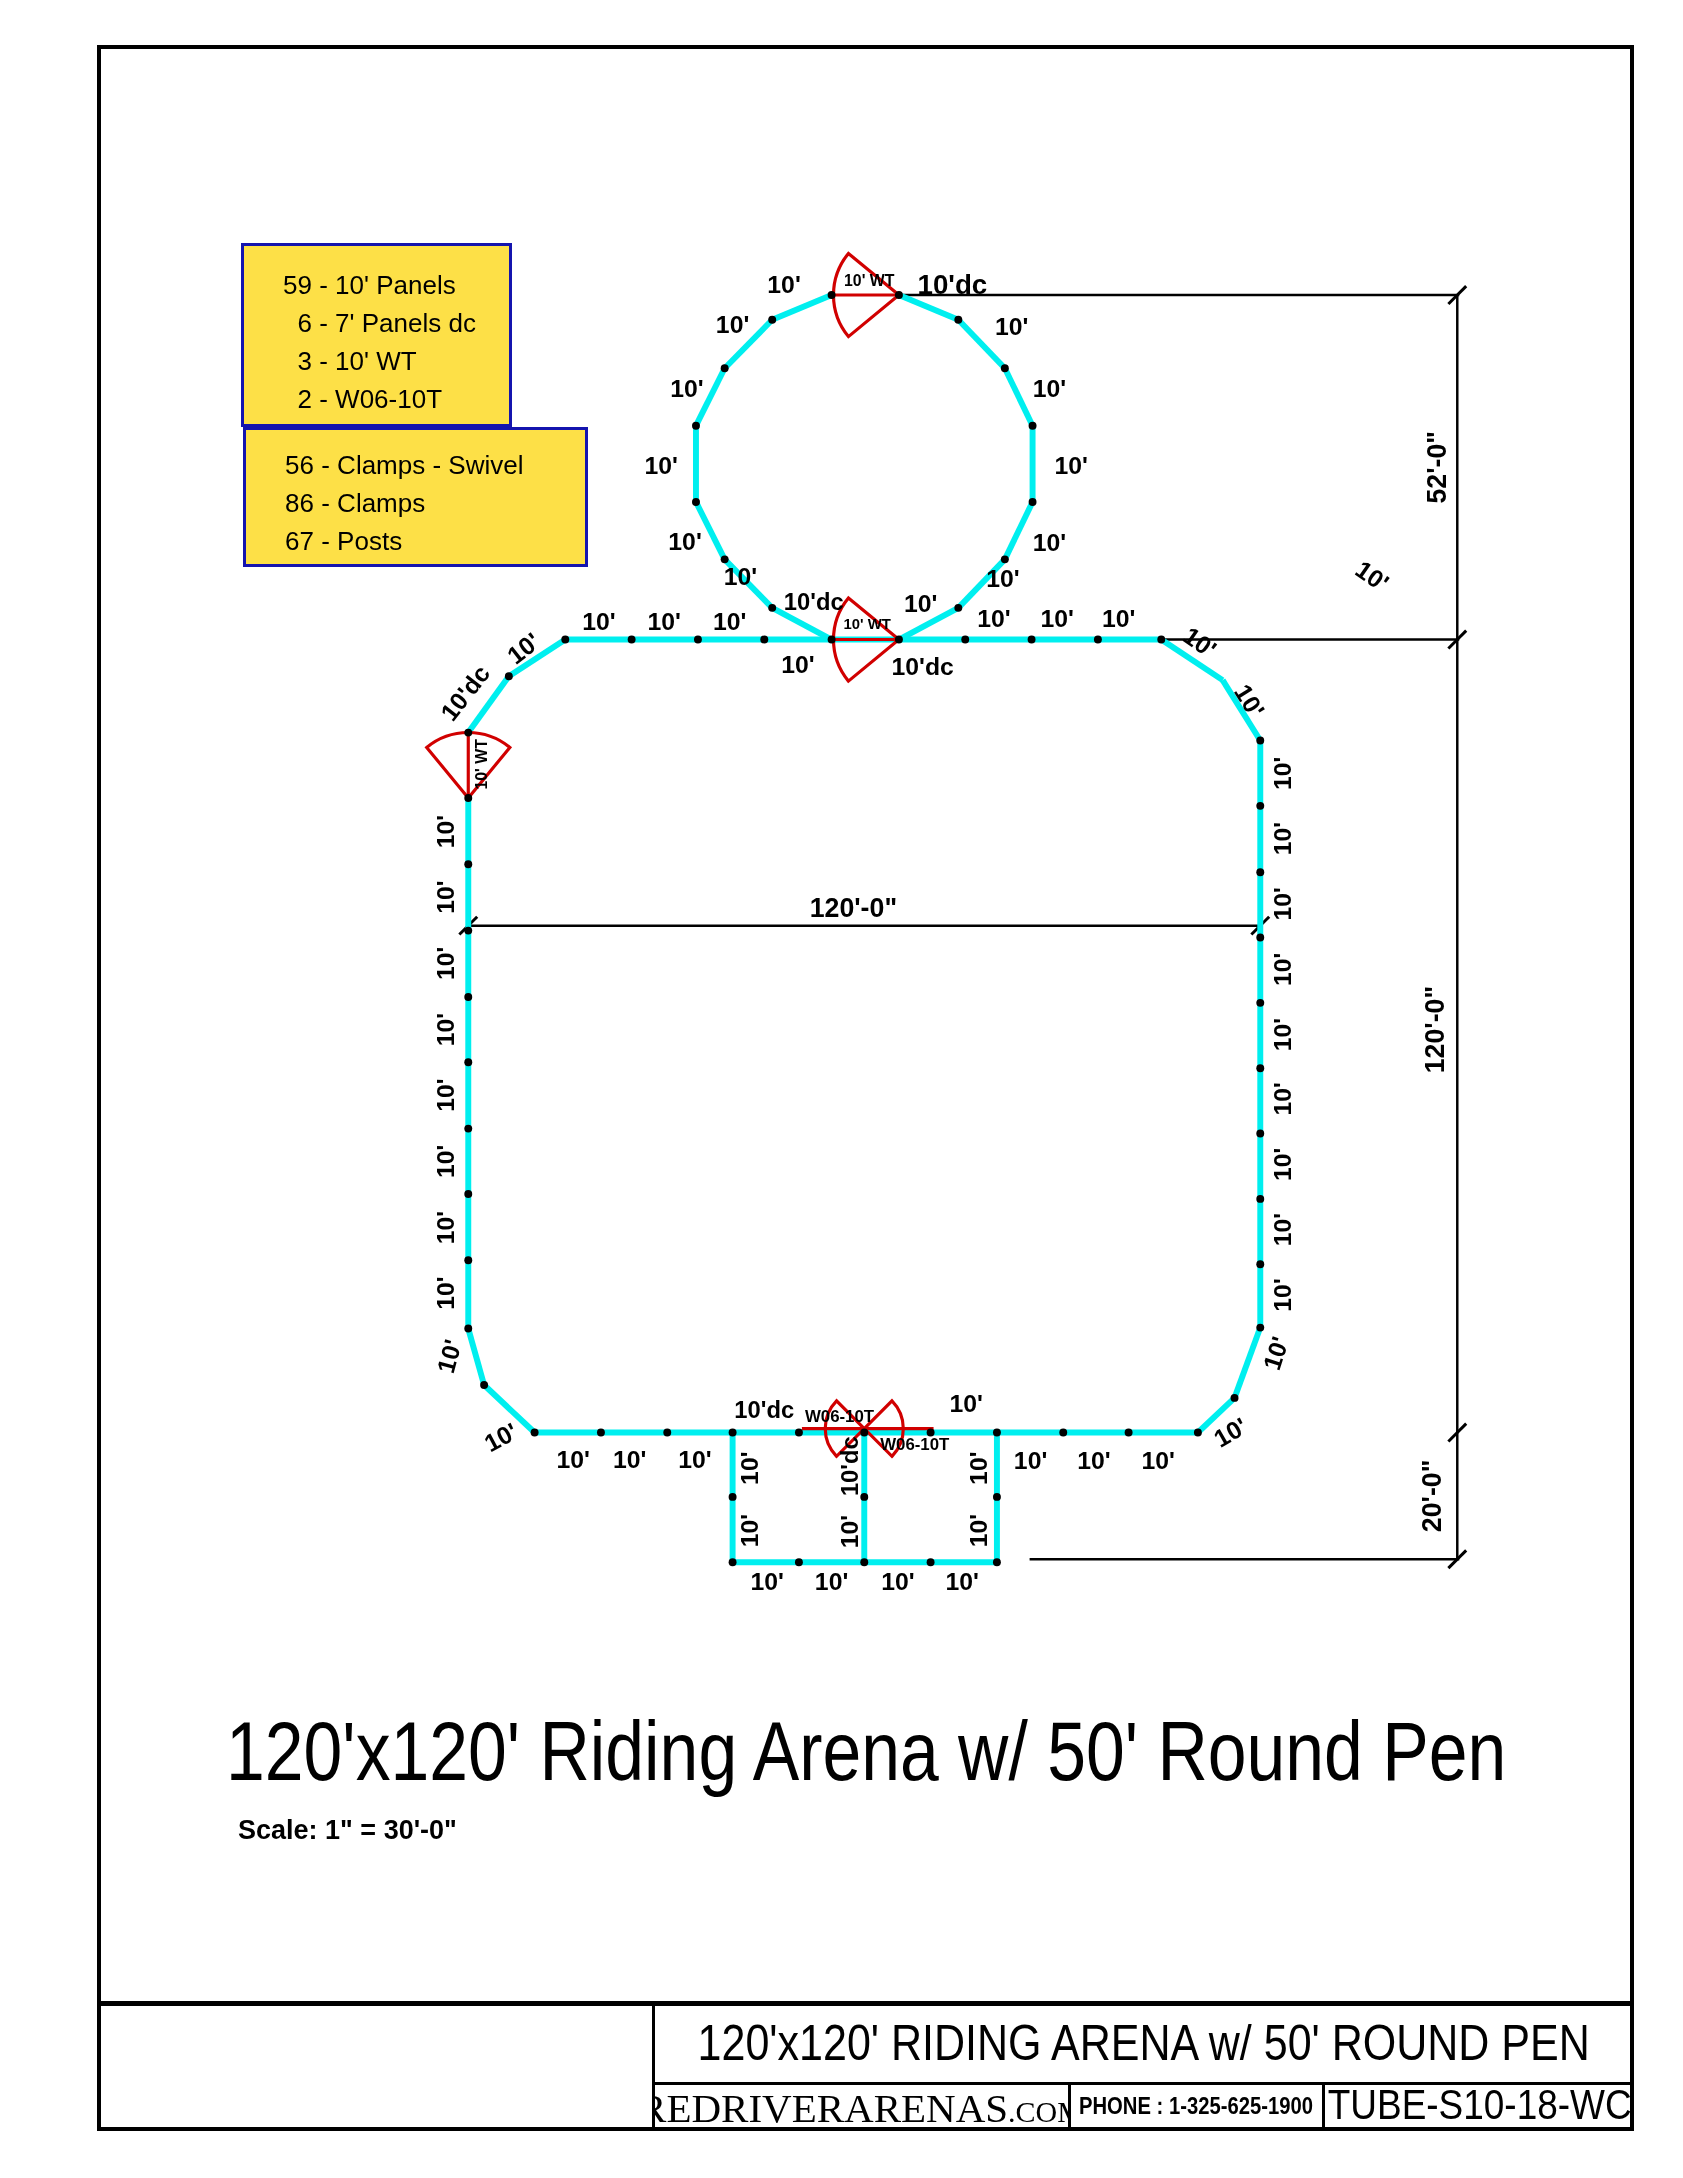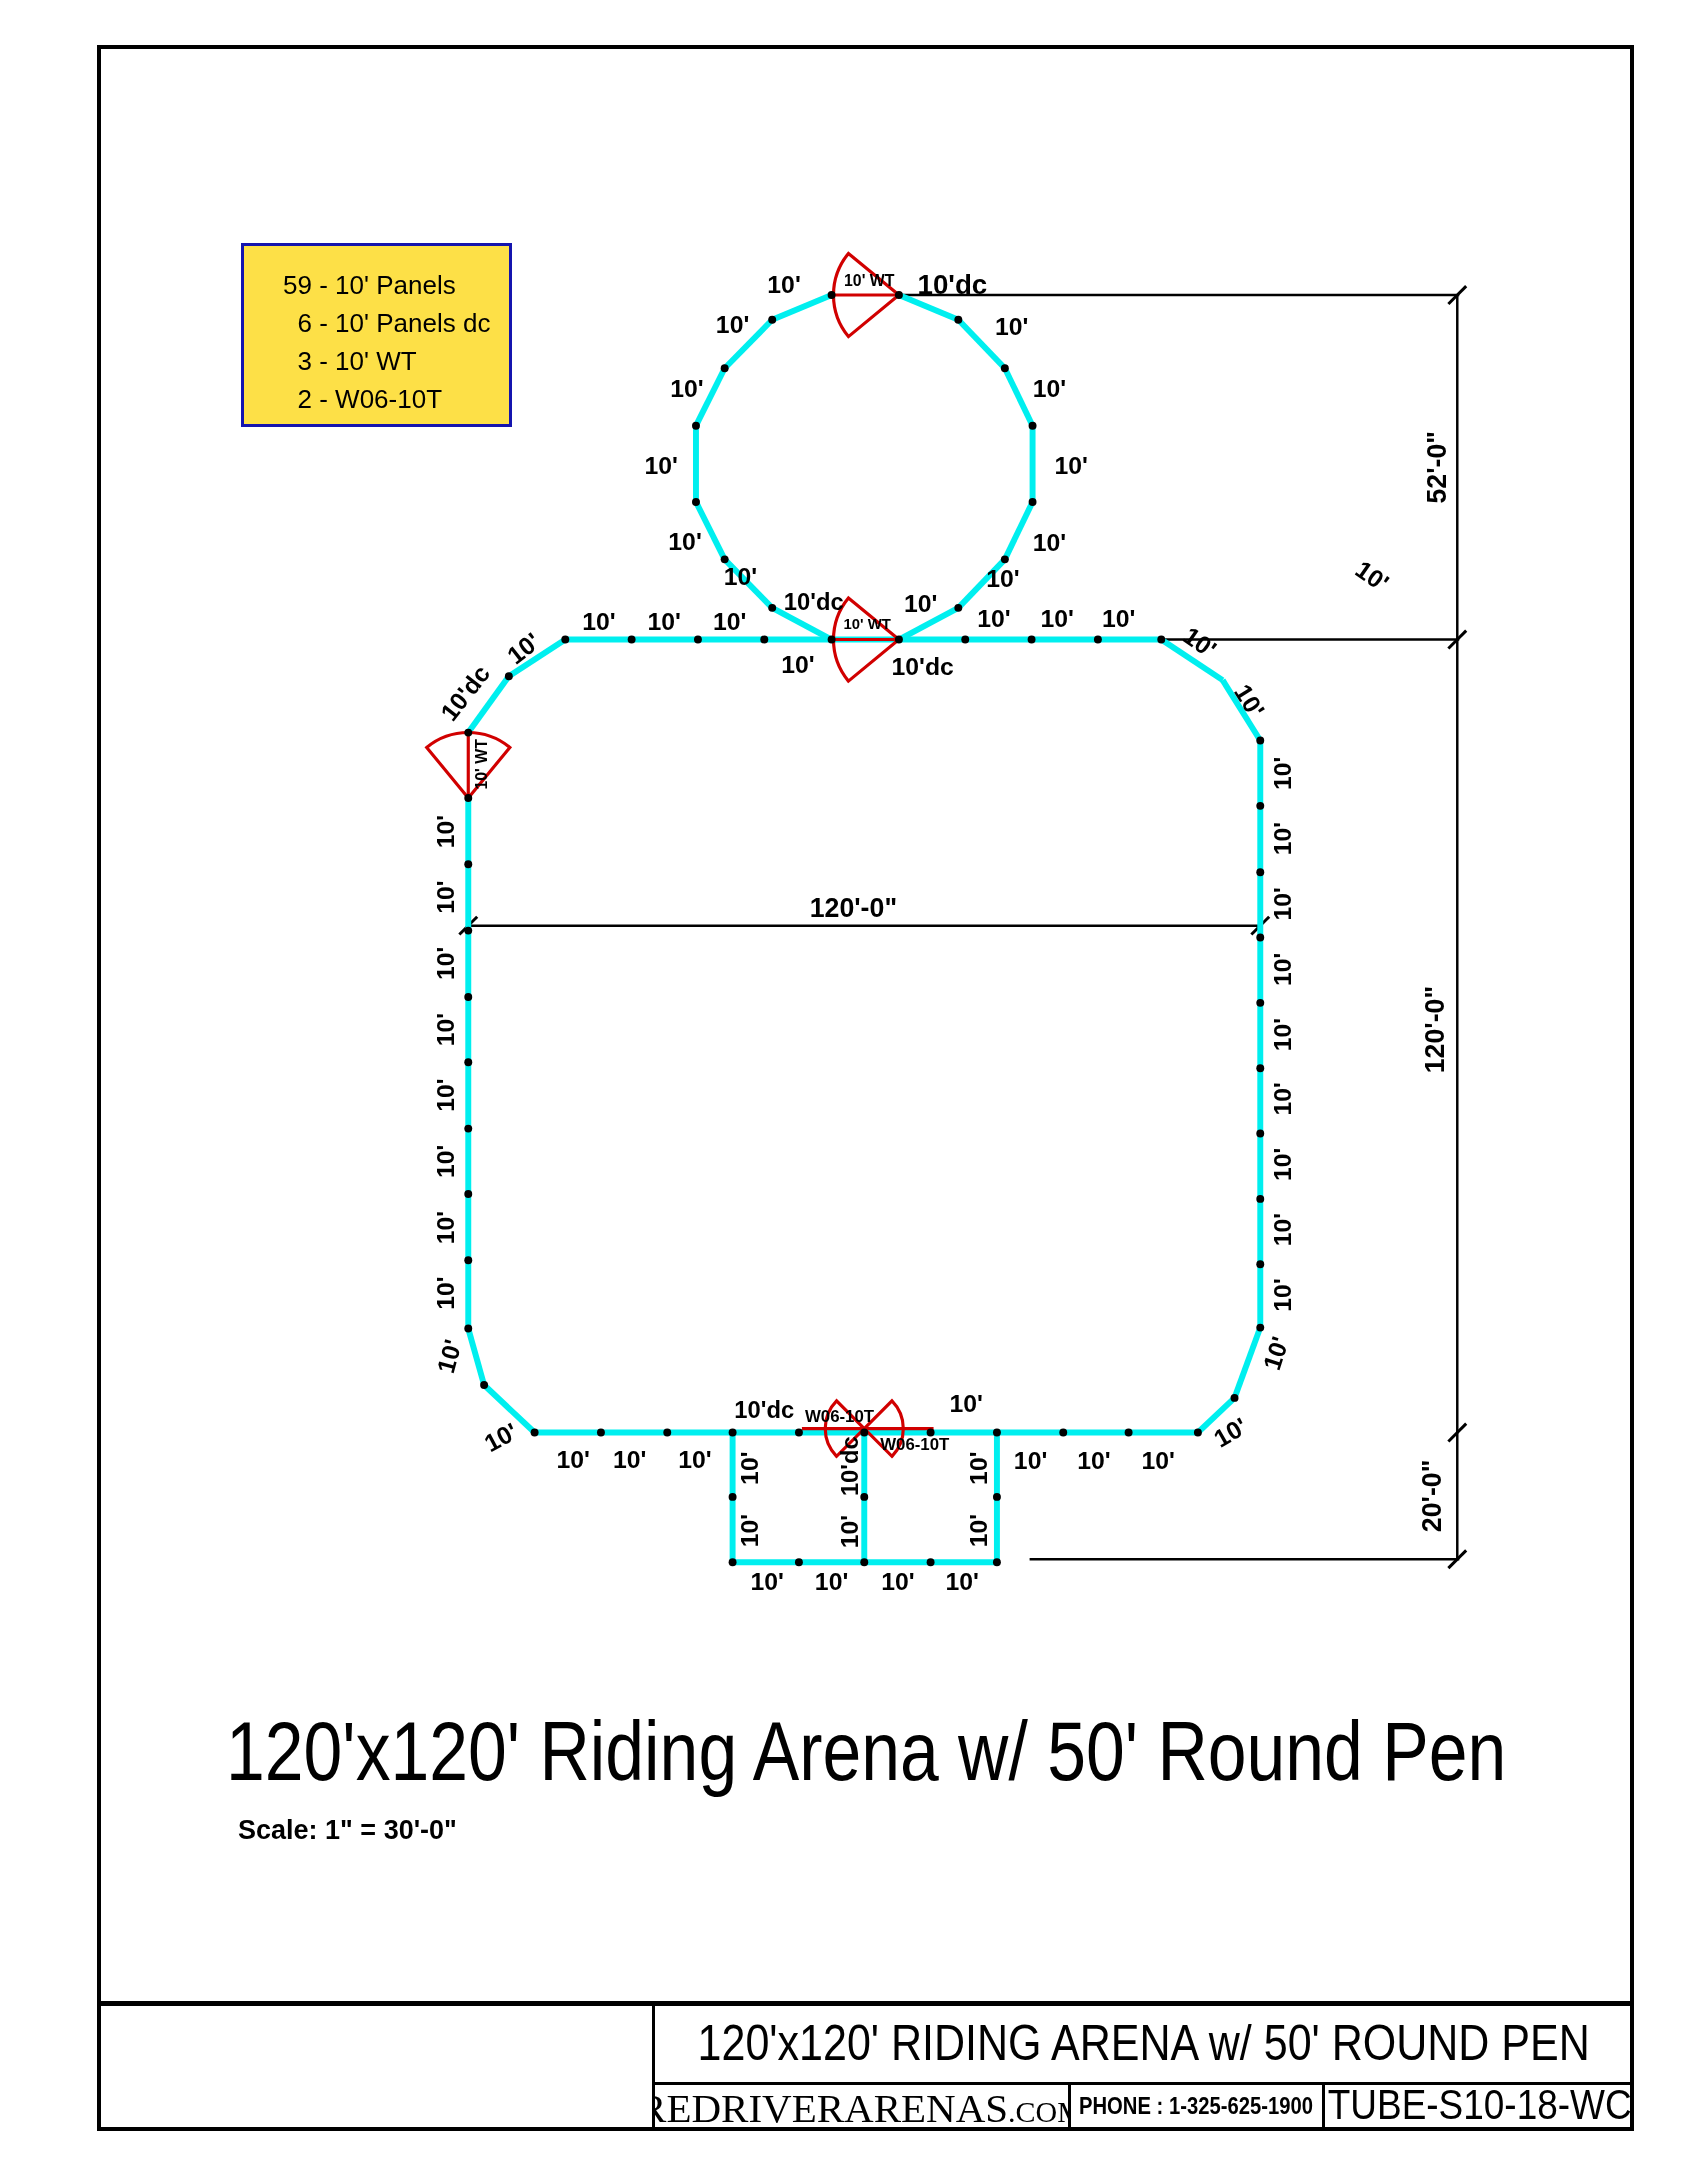--- a/index.html
+++ b/index.html
@@ -233,23 +233,28 @@
         <text x="862" y="917" font-size="27">120'-0"</text>
         <text x="1449" y="1040" font-size="27" transform="rotate(-90 1449 1040)">120'-0"</text>
         <text x="1446" y="1511" font-size="27" transform="rotate(-90 1446 1511)">20'-0"</text>
       </g>
     </svg>
 
   <div class="abs outer-border"></div>
 
   <div class="abs legend" style="left:241px;top:243px;width:271px;height:184px;padding:20px 0 0 22px;" id="legend-parts">
       <div class="lrow"><span class="qty">59</span><span> - </span><span>10' Panels</span></div>
-      <div class="lrow"><span class="qty">6</span><span> - </span><span>10' Panels dc</span></div>
+      <div class="lrow"><span class="qty">6</span><span> - </span><span>7' Panels dc</span></div>
       <div class="lrow"><span class="qty">3</span><span> - </span><span>10' WT</span></div>
       <div class="lrow"><span class="qty">2</span><span> - </span><span>W06-10T</span></div>
+    </div>
+  <div class="abs legend" style="left:243px;top:427px;width:345px;height:140px;padding:16px 0 0 22px;" id="legend-hardware">
+      <div class="lrow"><span class="qty">56</span><span> - </span><span>Clamps - Swivel</span></div>
+      <div class="lrow"><span class="qty">86</span><span> - </span><span>Clamps</span></div>
+      <div class="lrow"><span class="qty">67</span><span> - </span><span>Posts</span></div>
     </div>
 
   <div class="abs big-title" style="left:226px;top:1710px;">120'x120' Riding Arena w/ 50' Round Pen</div>
   <div class="abs scale-note" style="left:238px;top:1815px;">Scale: 1" = 30'-0"</div>
 
   <div class="abs rule" style="left:97px;top:2001px;width:1537px;height:5px;"></div>
   <div class="abs rule" style="left:652px;top:2001px;width:3px;height:130px;"></div>
   <div class="abs rule" style="left:652px;top:2082px;width:981px;height:3px;"></div>
   <div class="abs rule" style="left:1068px;top:2082px;width:3px;height:49px;"></div>
   <div class="abs rule" style="left:1322px;top:2082px;width:3px;height:49px;"></div>

